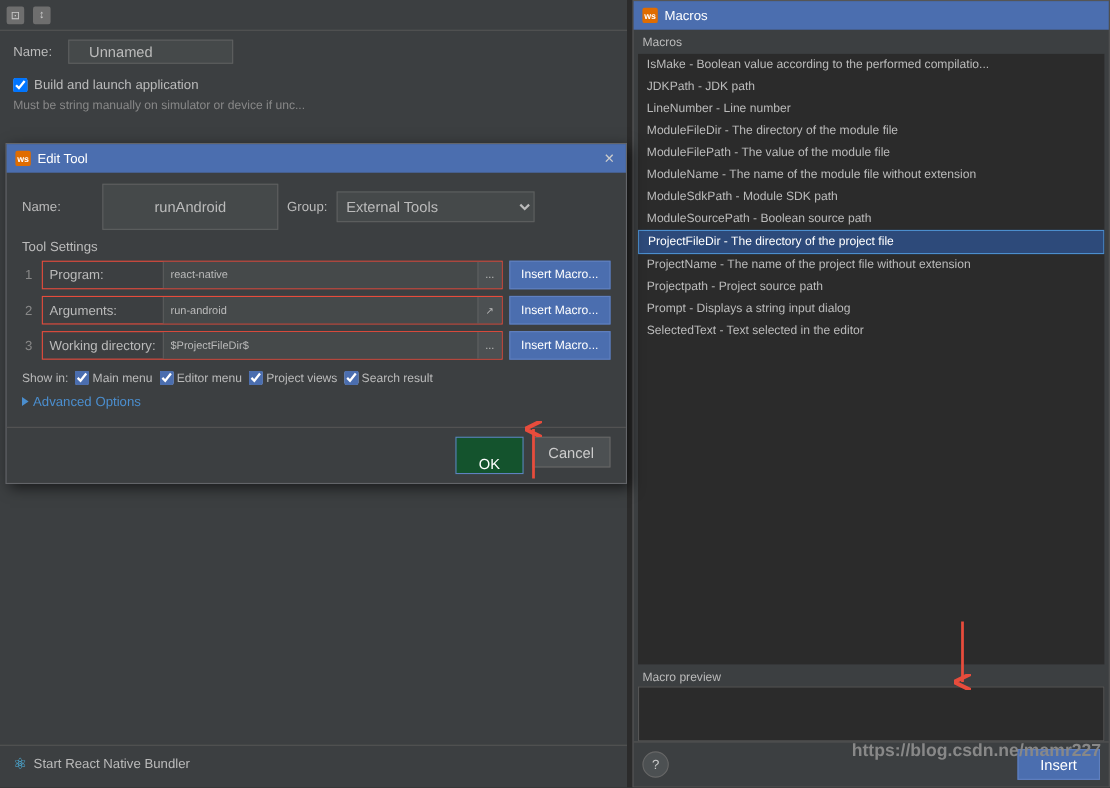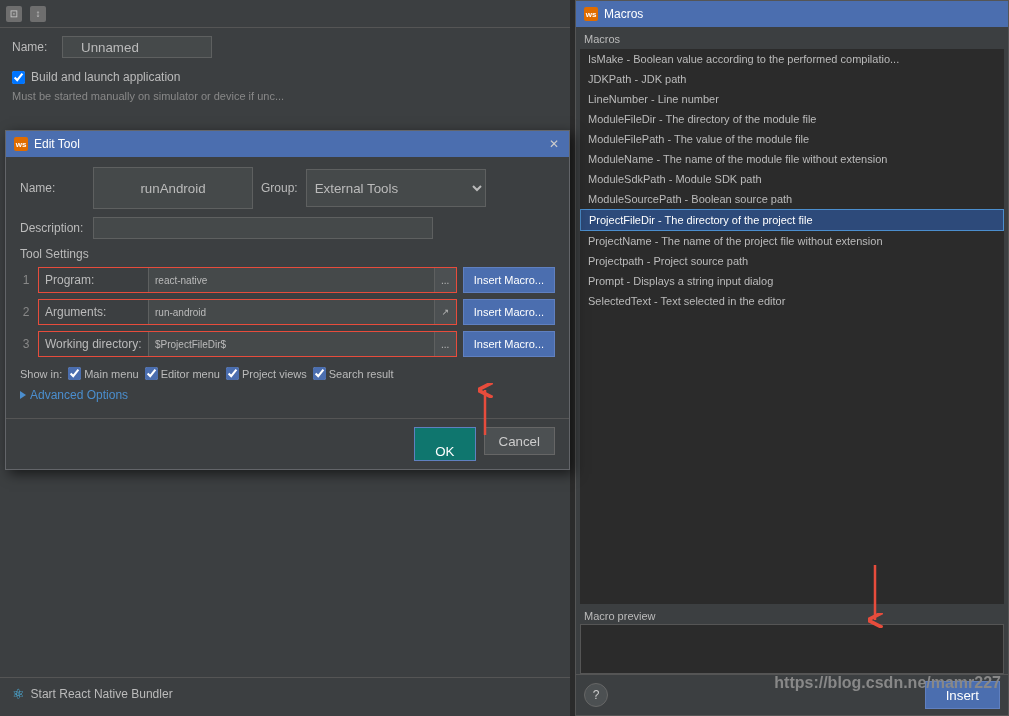--- a/index.html
+++ b/index.html
@@ -157,21 +157,21 @@
       height: 22px;
       flex: 1;
       text-align: center;
     }
 
     .form-select {
       background: #45494a;
       border: 1px solid #5e6060;
       color: #bbbbbb;
       padding: 2px 4px;
-      height: 38px;
+      height: 28px;
       width: 180px;
     }
 
     .section-title {
       color: #bbbbbb;
       margin: 8px 0 6px 0;
       font-weight: normal;
     }
 
     .numbered-fields {
@@ -287,21 +287,21 @@
     .dialog-footer {
       display: flex;
       justify-content: flex-end;
       gap: 8px;
       padding: 8px 14px;
       border-top: 1px solid #555;
       margin-top: 6px;
     }
 
     .btn-ok {
-      background: #0f766e;
+      background: #14532d;
       border: 1px solid #6080c0;
       color: white;
       padding: 16px 20px;
       cursor: pointer;
       height: 28px;
     }
 
     .btn-cancel {
       background: #4c5052;
       border: 1px solid #666;
@@ -465,21 +465,21 @@
     <div class="toolbar-icon">↕</div>
   </div>
   <div class="ide-name-row">
     <span class="ide-name-label">Name:</span>
     <input class="ide-name-input" value="Unnamed" readonly="" style="">
   </div>
   <div class="ide-checkbox-row">
     <input type="checkbox" checked="" style="">
     <span>Build and launch application</span>
   </div>
-  <div class="ide-desc-text">Must be started manually on simulator or device if unc...</div>
+  <div class="ide-desc-text">Must be string manually on simulator or device if unc...</div>
 </div>
 
 <div class="dialog-edit-tool">
   <div class="dialog-titlebar">
     <div class="dialog-titlebar-left">
       <div class="ws-logo">ws</div>
       <span>Edit Tool</span>
     </div>
     <button class="dialog-close-btn">✕</button>
   </div>
@@ -487,24 +487,20 @@
 
     <div class="form-row">
       <span class="form-label">Name:</span>
       <input class="form-input" value="runAndroid" style="max-width: 160px;">
       <span class="form-label" style="min-width:auto;">Group:</span>
       <select class="form-select">
         <option>External Tools</option>
       </select>
     </div>
 
-    <div class="form-row">
-      <span class="form-label">Description:</span>
-      <input class="description-input" value="" style="">
-    </div>
 
     <div class="section-title">Tool Settings</div>
     <div class="numbered-fields">
 
       <div class="numbered-row">
         <span class="row-num">1</span>
         <div class="field-box">
           <span class="field-box-label">Program:</span>
           <input class="field-box-input" value="react-native" style="">
           <button class="field-box-browse">...</button>

